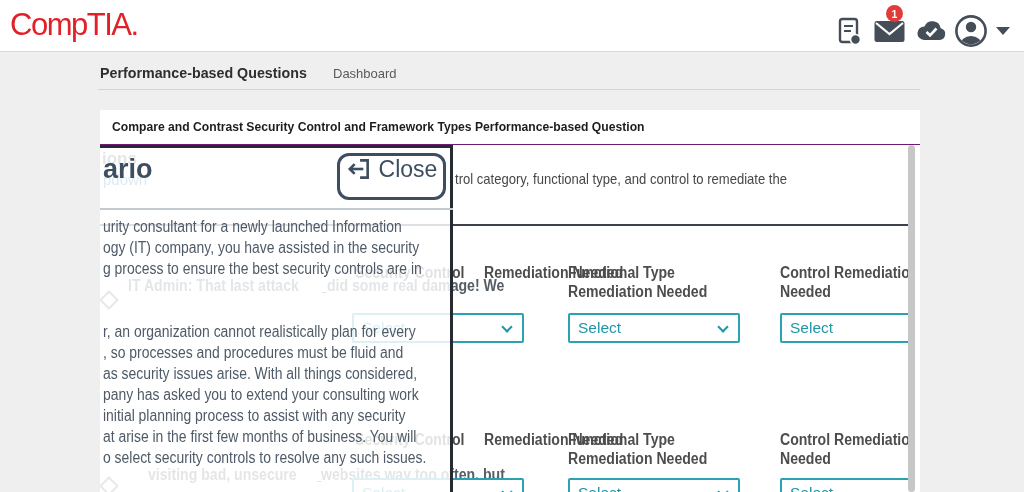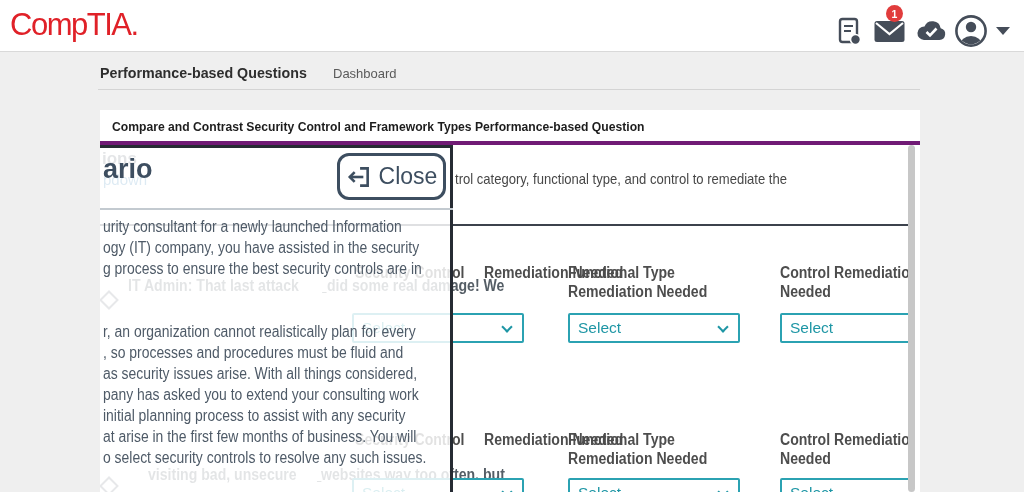--- a/index.html
+++ b/index.html
@@ -19,21 +19,21 @@
   .caret-down { left:996px; top:27px; width:0; height:0;
     border-left:7px solid transparent; border-right:7px solid transparent; border-top:8px solid #454d59; }
 
   
   .bc-title { left:100px; top:64px; font-size:15.5px; font-weight:bold; color:#2e2e2e; }
   .bc-dash  { left:333px; top:66px; font-size:13px; color:#5a5a5a; cursor:pointer; }
   .bc-rule  { left:98px; top:89px; width:822px; height:1px; background:#d4d4d4; }
 
   
   .card { left:100px; top:110px; width:820px; height:382px; background:#ffffff; }
-  .card-head { left:0; top:0; width:820px; height:35px; border-bottom:4px solid #701a75; }
+  .card-head { left:0; top:0; width:820px; height:35px; border-bottom:1px solid #701a75; }
   .card-title { left:12px; top:9px; font-size:13.5px; font-weight:bold; color:#1d1d1d; }
 
   
   .viewport { left:0; top:35px; width:808px; height:347px; overflow:hidden; background:#fff; }
 
   
   .bg-layer { left:0; top:0; width:691px; height:347px; }
   .frag-ions { left:2px; top:4px; font-size:17px; font-weight:bold; color:#56616d; }
   .frag-pdown { left:3px; top:26px; font-size:15px; color:#2f7fb6; }
   .frag-instr { left:355px; top:25px; font-size:15px; color:#474747; }
@@ -44,21 +44,21 @@
   .select-box { width:172px; height:30px; background:#fff; border:2px solid #2ba2b2; border-radius:2px;
     font-size:15.5px; color:#1e96a5; line-height:26px; padding-left:8px; cursor:pointer; }
   .chev { position:absolute; right:11px; top:8px; width:8px; height:8px;
     border-right:2px solid #1e96a5; border-bottom:2px solid #1e96a5; transform:rotate(45deg); }
 
   
   .modal { left:0; top:0; width:353px; height:400px; background:rgba(255,255,255,0.84);
     border-top:3px solid #262b33; border-right:3px solid #262b33; z-index:5; }
   .modal-heading { left:3px; top:6px; font-size:27px; font-weight:bold; color:#3d4e60; }
   .close-btn { left:237px; top:5px; width:109px; height:47px; border:3px solid #3d4e60; border-radius:12px;
-    background:transparent; display:flex; align-items:center; justify-content:center; gap:7px; cursor:pointer; }
+    background:transparent; display:flex; align-items:flex-start; justify-content:center; gap:7px; cursor:pointer; }
   .close-label { font-size:23px; color:#3d4e60; }
   .modal-divider { left:0; top:60px; width:353px; height:2px; background:#c3cad0; }
   .para { font-size:16px; color:#4e5a67; line-height:21px; }
 
   
   .scrollbar { left:808px; top:35px; width:7px; height:347px; background:#c7c7c7; border-radius:4px; cursor:pointer; }
 </style>
 </head>
 <body>
 

